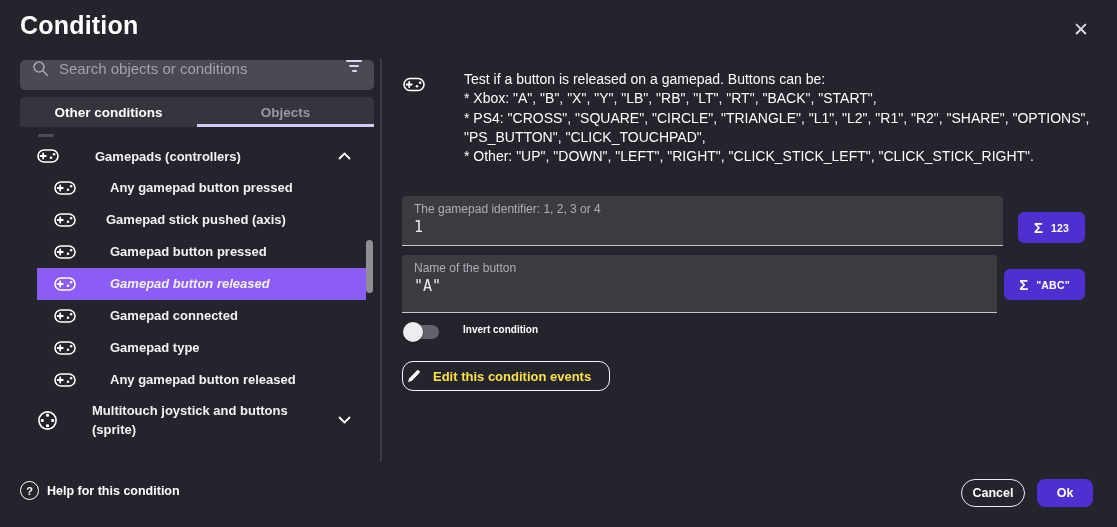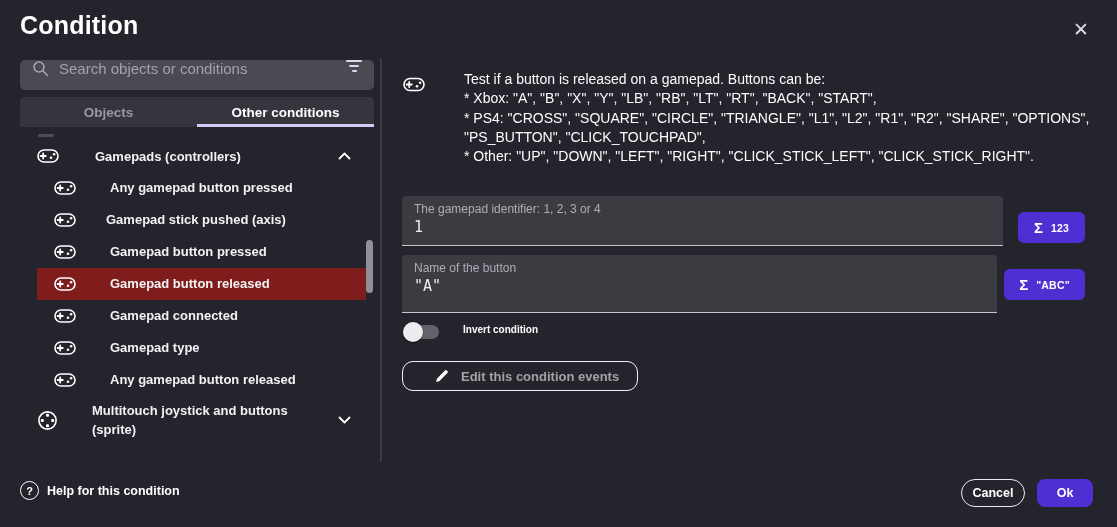--- a/index.html
+++ b/index.html
@@ -33,21 +33,21 @@
          font-size:13.5px; font-weight:bold; color:#9898a1; cursor:pointer; background:none; border:none;
          font-family:"Liberation Sans",sans-serif; }
   .tab.active { color:#fff; }
   .tab-underline { left:197px; top:124px; width:177px; height:3px; background:#d3c9f5; }
 
   
   .row { position:absolute; height:32px; display:flex; align-items:center; cursor:pointer; }
   .row .icon-slot { position:absolute; display:flex; align-items:center; }
   .row-label { font-size:13px; font-weight:600; color:#f2f2f5; line-height:16px; }
   .group-label { max-width:238px; line-height:19px; }
-  .row.selected { background:#7f1d1d; }
+  .row.selected { background:#8b5cf6;font-style:italic; }
   .chevron { position:absolute; display:flex; }
   .scroll-thumb { left:366px; top:240px; width:7px; height:53px; background:#8f8f95; border-radius:3.5px; }
   .list-fragment { left:38px; top:134px; width:16px; height:3px; background:#4d4d55; border-radius:2px; }
 
   .divider { left:380px; top:58px; width:2px; height:404px; background:#3a3a42; }
 
   
   .desc-icon { left:403px; top:77px; }
   .desc { left:464px; top:70px; font-size:14px; line-height:19.3px; color:#fdfdfe; }
   .desc div { white-space:nowrap; }
@@ -63,22 +63,22 @@
   .sigma-btn .expr { font-size:10.5px; font-weight:bold; letter-spacing:.2px; }
 
   
   .toggle { left:403px; top:322px; width:38px; height:20px; cursor:pointer; }
   .toggle-track { position:absolute; left:2px; top:3px; width:34px; height:14px; background:#63636c; border-radius:7px; }
   .toggle-knob { position:absolute; left:0; top:0; width:20px; height:20px; background:#ededef; border-radius:50%;
                  box-shadow:0 1px 2px rgba(0,0,0,.5); }
   .toggle-label { left:463px; top:324px; font-size:10px; font-weight:600; color:#fff; }
 
   
-  .edit-btn { left:402px; top:361px; height:30px; display:inline-flex; align-items:center; gap:12px; padding:0 18px 0 32px;
-              background:transparent; border:1px solid #f2f2f5; border-radius:11px; color:#a3a3a3; cursor:pointer;
+  .edit-btn { left:402px; top:361px; height:30px; display:inline-flex; align-items:center; gap:12px; padding:0 18px 0 4px;
+              background:transparent; border:1px solid #f2f2f5; border-radius:11px; color:#fde047; cursor:pointer;
               font-family:"Liberation Sans",sans-serif; }
   .edit-btn span { font-size:13px; font-weight:bold; }
 
   
   .help-link { left:20px; top:481px; display:flex; align-items:center; gap:8px; background:none; border:none; color:#fff; cursor:pointer; }
   .help-circle { width:19px; height:19px; border:1.5px solid #fff; border-radius:50%; display:flex; align-items:center;
                  justify-content:center; font-size:11px; font-weight:bold; }
   .help-text { font-size:12.5px; font-weight:bold; font-family:"Liberation Sans",sans-serif; }
   .cancel-btn { left:961px; top:479px; width:64px; height:28px; background:transparent; border:1px solid #eceaf2;
                 border-radius:14px; color:#fff; font-size:12.5px; font-weight:bold; cursor:pointer;
@@ -99,22 +99,22 @@
   </svg>
   <input class="search-input" placeholder="Search objects or conditions" style="">
   <span class="filter-icon">
     <i style="width:16px"></i>
       <i style="width:10px"></i>
       <i style="width:5px"></i>
   </span>
 </div>
 
 <div class="abs tabs">
+  <button class="tab active">Other conditions</button>
   <button class="tab">Objects</button>
-  <button class="tab active">Other conditions</button>
 </div>
 <div class="abs tab-underline"></div>
 
 <div class="abs list-fragment"></div>
 
 <div class="row" style="left:20px; top:140px; width:346px;">
   <span class="icon-slot" style="left:17px">
     <svg width="22" height="14" viewBox="0 0 22 14">
         <rect x="1" y="1" width="20" height="12" rx="6" fill="none" stroke="#fff" stroke-width="1.6"></rect>
         <path d="M6.2 4.4 V9.6 M3.6 7 H8.8" stroke="#fff" stroke-width="1.8" stroke-linecap="round"></path>

